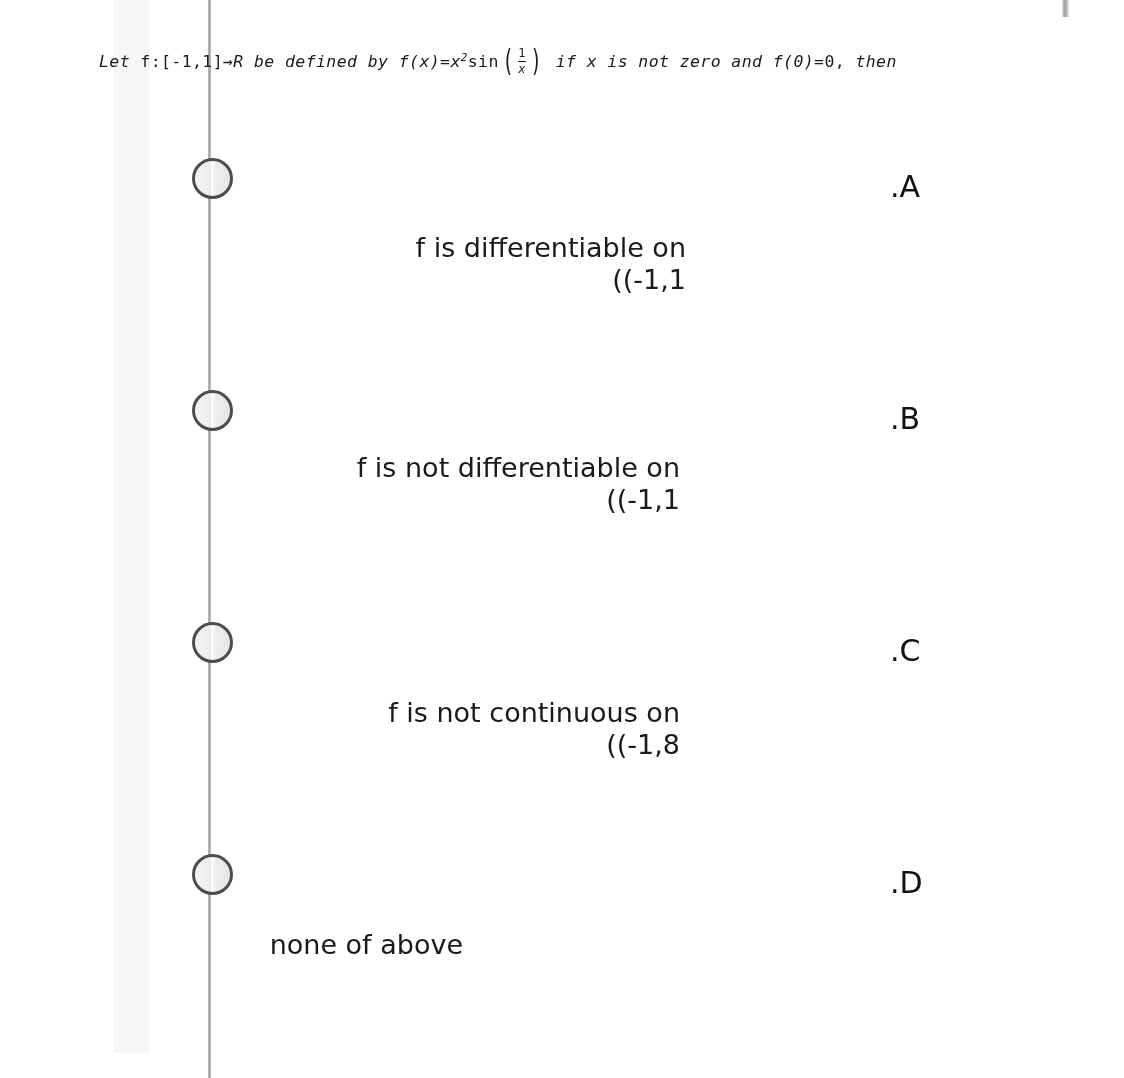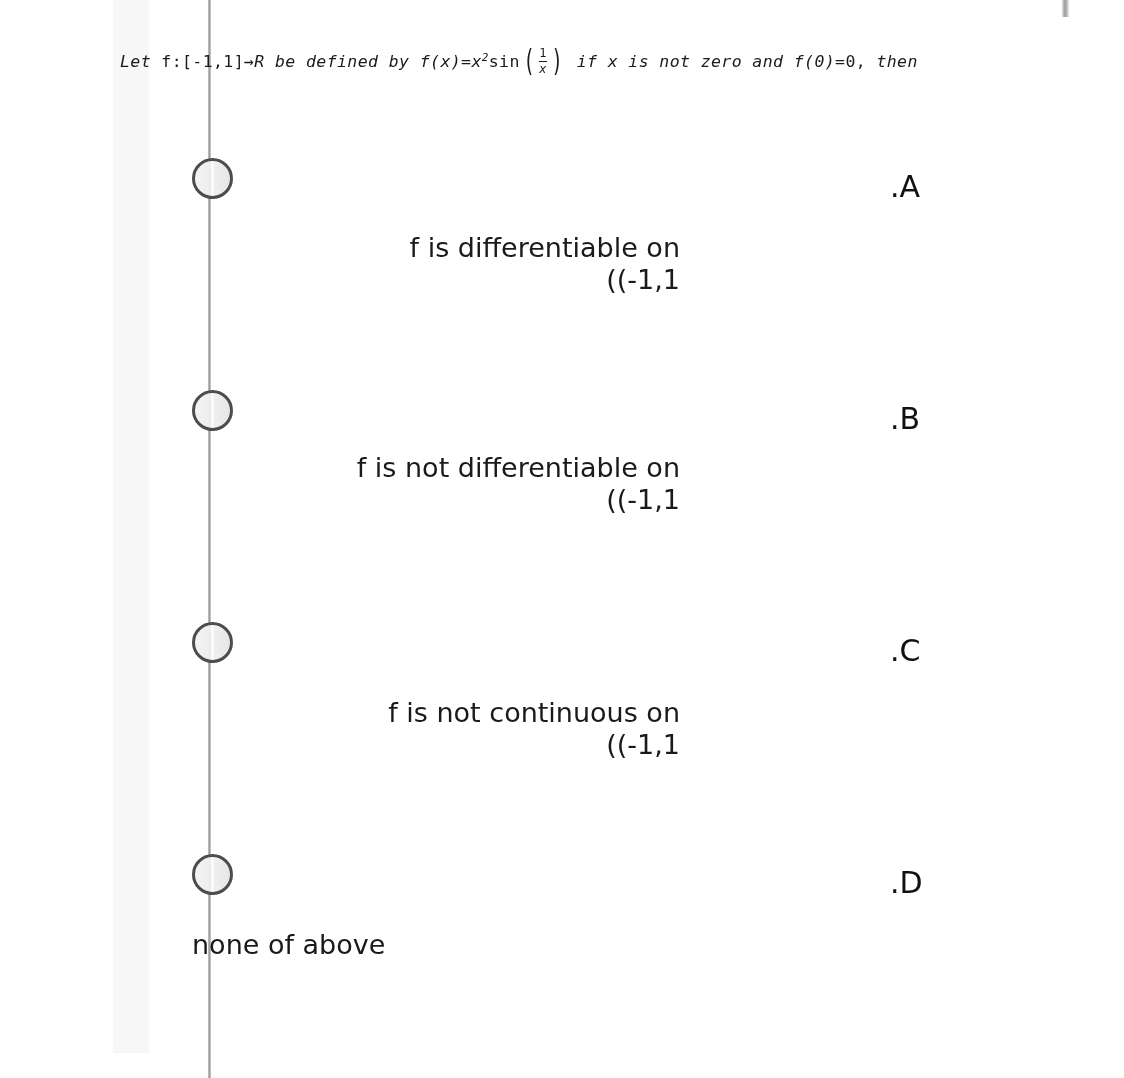--- a/index.html
+++ b/index.html
@@ -38,21 +38,21 @@
     left: 1062px;
     top: 0px;
     width: 7px;
     height: 17px;
     background: linear-gradient(to right, #e3e3e3 0%, #9c9c9c 40%, #b8b8b8 70%, #f0f0f0 100%);
   }
 
   
   .stem {
     position: absolute;
-    left: 120px;
+    left: 99px;
     top: 48px;
     width: 900px;
     font-family: "DejaVu Sans Mono", monospace;
     font-style: italic;
     font-size: 16.5px;
     letter-spacing: 0.4px;
     color: #1b1b1b;
     white-space: nowrap;
     line-height: 1.2;
   }
@@ -133,35 +133,35 @@
 <div class="vrule"></div>
 <div class="scroll-nub"></div>
 
 <div class="stem">
   <span><span>Let </span><span class="mono-up">f:[-1,1]</span><span class="mono-up">→</span><span>R</span><span> be defined by </span><span>f(x)</span><span class="mono-up">=</span><span>x</span><span class="sup">2</span><span class="mono-up">sin</span><span class="frac"><span class="paren-big">(</span><span class="frac-stack"><span class="num">1</span><span class="bar"></span><span class="den">x</span></span><span class="paren-big">)</span></span><span> if x is not zero and </span><span>f(0)</span><span class="mono-up">=0,</span><span> then</span></span>
 </div>
 
 <div class="option">
   <div class="radio" style="left:192px; top:158px;"></div>
   <div class="letter" style="left:890px; top:172px;">.A</div>
-  <div class="opt-text" style="left:268px; top:232px; width:412px;">f is differentiable on
+  <div class="opt-text" style="left:274px; top:232px; width:412px;">f is differentiable on
 ((-1,1</div>
 </div>
 
 <div class="option">
   <div class="radio" style="left:192px; top:390px;"></div>
   <div class="letter" style="left:890px; top:404px;">.B</div>
   <div class="opt-text" style="left:268px; top:452px; width:412px;">f is not differentiable on
 ((-1,1</div>
 </div>
 
 <div class="option">
   <div class="radio" style="left:192px; top:622px;"></div>
   <div class="letter" style="left:890px; top:636px;">.C</div>
   <div class="opt-text" style="left:268px; top:697px; width:412px;">f is not continuous on
-((-1,1</div>
+((-1,8</div>
 </div>
 
 <div class="option">
   <div class="radio" style="left:192px; top:854px;"></div>
   <div class="letter" style="left:890px; top:868px;">.D</div>
-  <div class="opt-text" style="left:192px; top:929px; width:265px; text-align:left;">none of above</div>
+  <div class="opt-text" style="left:198px; top:929px; width:265px; text-align:right;">none of above</div>
 </div>
 
 </body></html>

